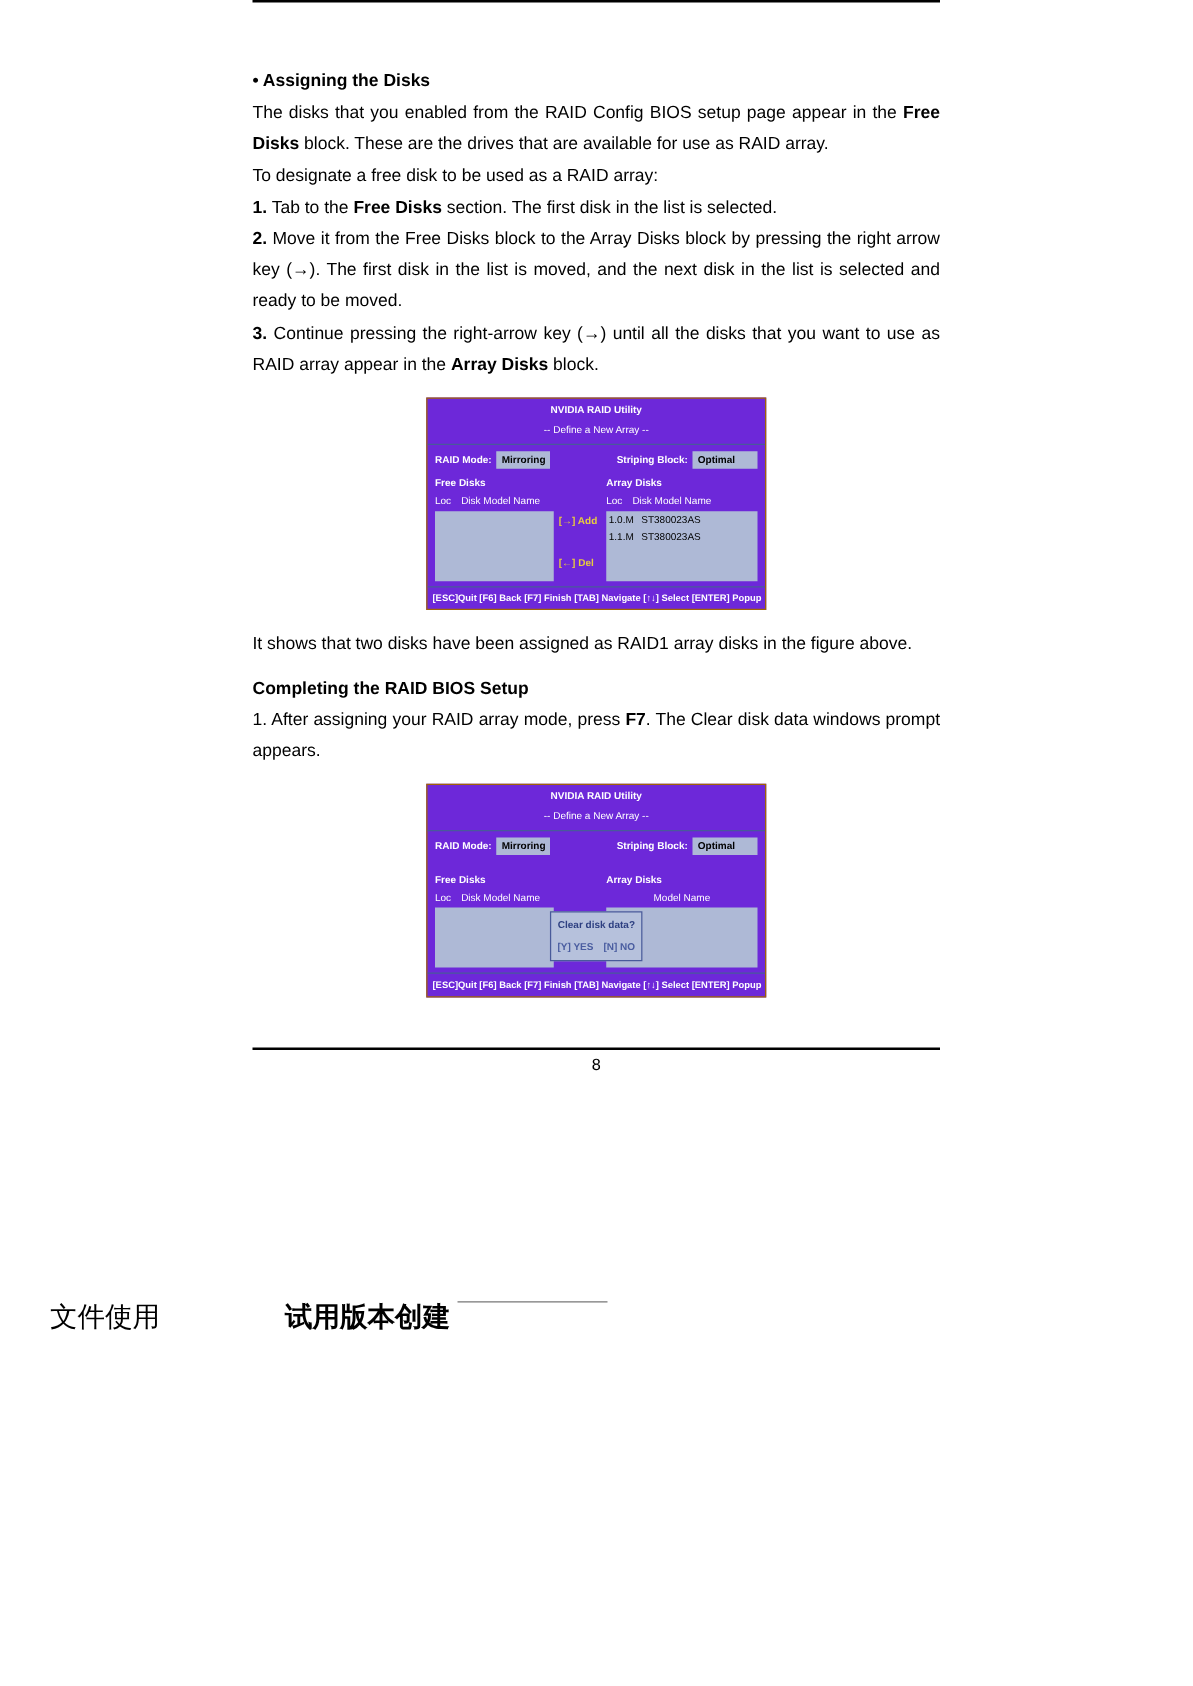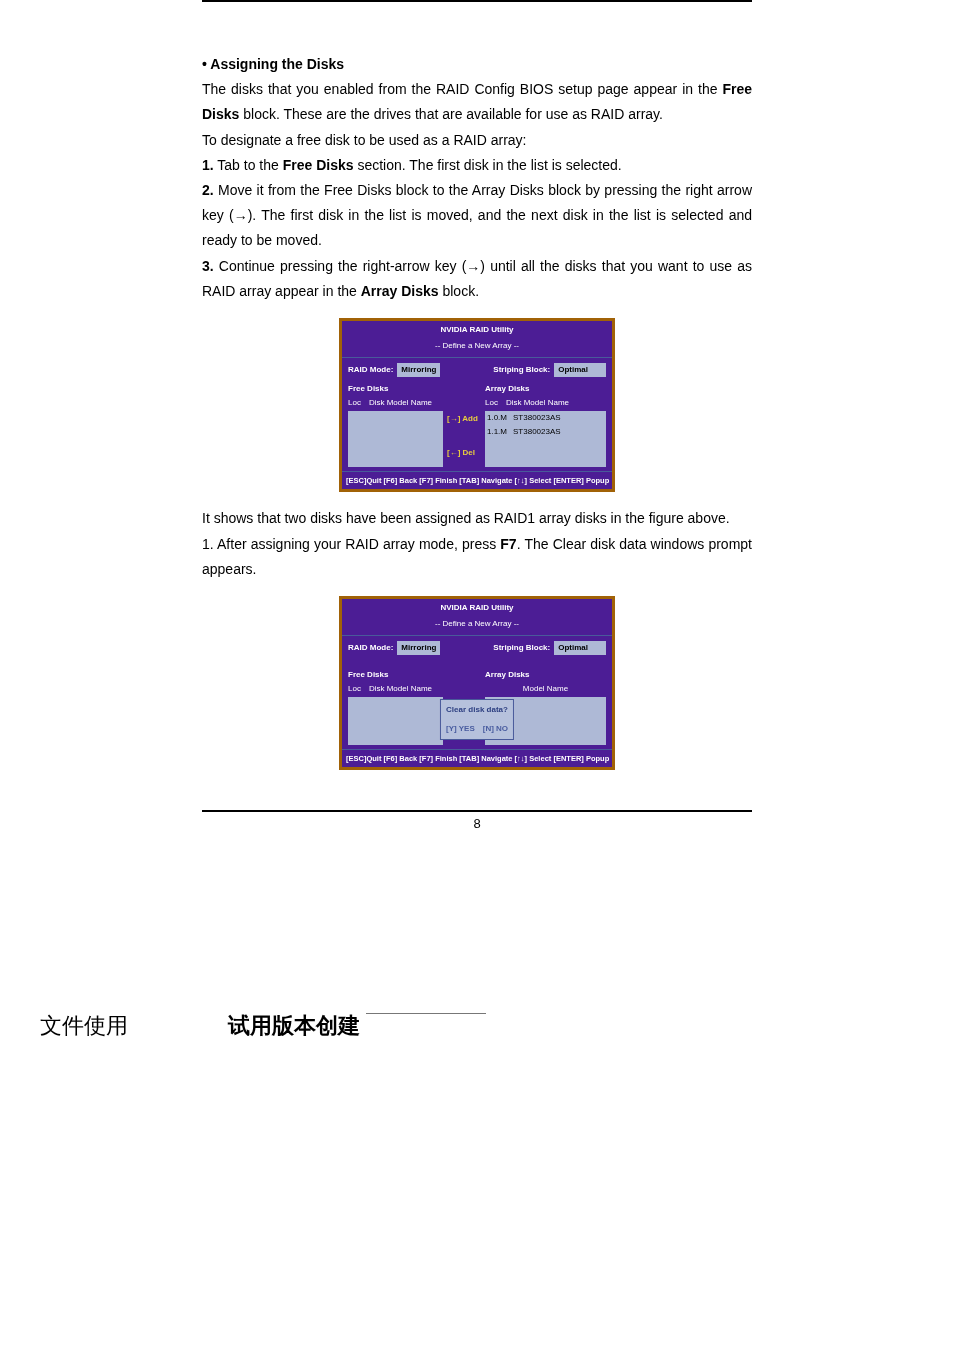--- a/index.html
+++ b/index.html
@@ -22,25 +22,25 @@
     font-size: 14px;
     line-height: 1.8;
     color: #000;
     text-align: justify;
   }
   .body-text strong { font-weight: bold; }
   .section-heading { font-weight: bold; }
   .bios-box {
     width: 270px;
     margin: 14px auto;
-    background: #4c1d95;
+    background: #6d28d9;
     color: #fff;
     font-family: "Arial", sans-serif;
     font-size: 8px;
-    border: 3px solid #a16207;
+    border: 1px solid #a16207;
   }
   .bios-title {
     text-align: center;
     font-weight: bold;
     padding: 2px 0;
     font-size: 8px;
   }
   .bios-subtitle {
     text-align: center;
     padding-bottom: 3px;
@@ -91,21 +91,21 @@
   }
   .bios-listrow { display: flex; gap: 6px; padding: 0 2px; }
   .bios-dialog {
     position: absolute;
     background: #b6c1dc;
     color: #2d3f81;
     border: 1px solid #495a9a;
     padding: 3px 5px;
     font-size: 8px;
     font-weight: bold;
-    text-align: center;
+    text-align: right;
     left: 50%;
     top: 50%;
     transform: translate(-50%, -5px);
   }
   .bios-inner-wrap { position: relative; }
   .bios-footer {
     border-top: 1px solid #495a9a;
     font-size: 7.5px;
     padding: 2px 4px;
     font-weight: bold;
@@ -208,20 +208,21 @@
               <span>ST380023AS</span>
             </div>
           </div>
         </div>
       </div>
       <div class="bios-footer">[ESC]Quit  [F6] Back  [F7] Finish  [TAB] Navigate  [↑↓] Select  [ENTER] Popup</div>
     </div>
 
     <div style="margin-top:10px;">It shows that two disks have been assigned as RAID1 array disks in the figure above.</div>
 
+    <div class="section-heading" style="margin-top:10px;">Completing the RAID BIOS Setup</div>
 
     <div>
       <span>1. After assigning your RAID array mode, press </span><strong>F7</strong><span>. The Clear disk data windows prompt appears.</span>
     </div>
 
     <div class="bios-box">
       <div class="bios-title">NVIDIA RAID Utility</div>
       <div class="bios-subtitle">--  Define a New Array  --</div>
 
       <div class="bios-row">

